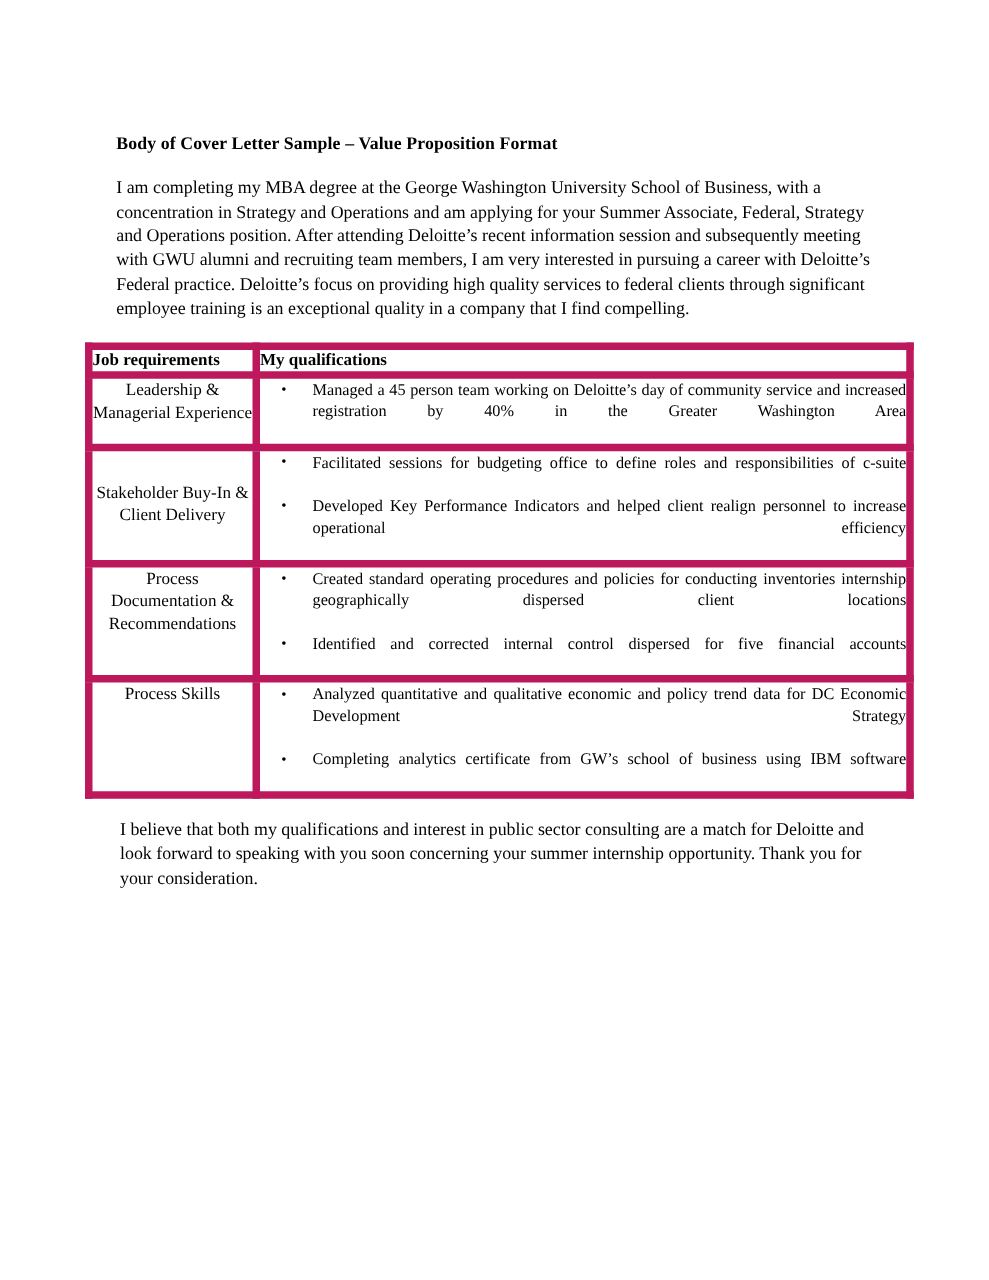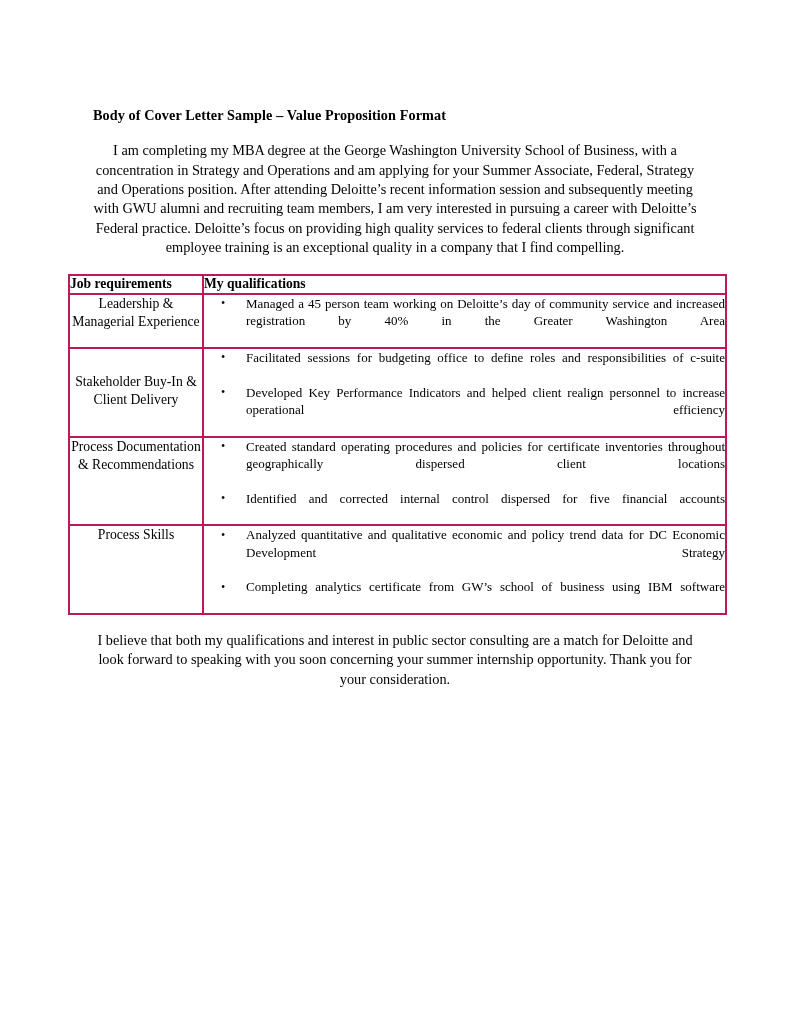--- a/index.html
+++ b/index.html
@@ -35,21 +35,21 @@
     line-height: 1.28;
     letter-spacing: 0.1px;
     margin: 0 0 17px 0;
   }
 
   
   .para {
     font-size: 14.3px;
     line-height: 1.355;
     margin: 0;
-    text-align: center;
+    text-align: left;
   }
   .para-intro {
     margin-bottom: 17px;
   }
   .para-lead {
     margin-bottom: 14px;
   }
   .para-closing {
     margin-top: 16px;
     padding-left: 3px;
@@ -59,21 +59,21 @@
   
   .qual-table {
     border-collapse: collapse;
     width: 657px;
     margin-left: -25px;
     table-layout: fixed;
     background: #ffffff;
   }
   .qual-table td,
   .qual-table th {
-    border: 2px solid #be185d;
+    border: 6px solid #be185d;
     vertical-align: top;
     padding: 0;
   }
   .col-req { width: 134px; }
   .col-qual { width: 523px; }
 
   .hdr-cell {
     font-size: 13.6px;
     font-weight: bold;
     text-align: left;
@@ -166,21 +166,21 @@
               <li>Facilitated sessions for budgeting office to define roles and responsibilities of c-suite</li>
               <li>Developed Key Performance Indicators and helped client realign personnel to increase operational efficiency</li>
             </ul>
           </td>
         </tr>
 
         <tr>
           <td class="req-cell">Process Documentation &amp; Recommendations</td>
           <td class="qual-cell">
             <ul class="bullets">
-              <li>Created standard operating procedures and policies for certificate inventories throughout geographically dispersed client locations</li>
+              <li>Created standard operating procedures and policies for conducting inventories internship geographically dispersed client locations</li>
               <li>Identified and corrected internal control dispersed for five financial accounts</li>
             </ul>
           </td>
         </tr>
 
         <tr>
           <td class="req-cell">Process Skills</td>
           <td class="qual-cell">
             <ul class="bullets">
               <li>Analyzed quantitative and qualitative economic and policy trend data for DC Economic Development Strategy</li>

